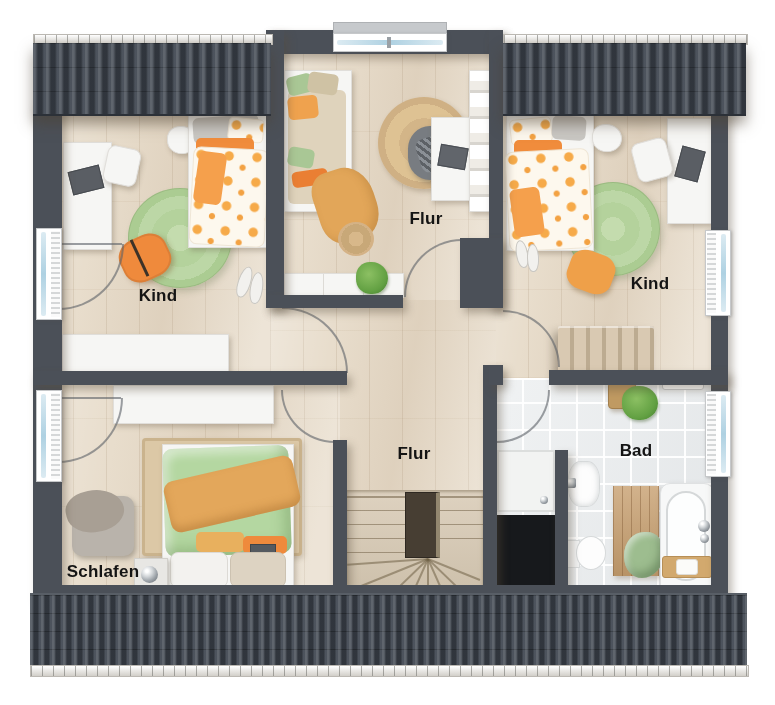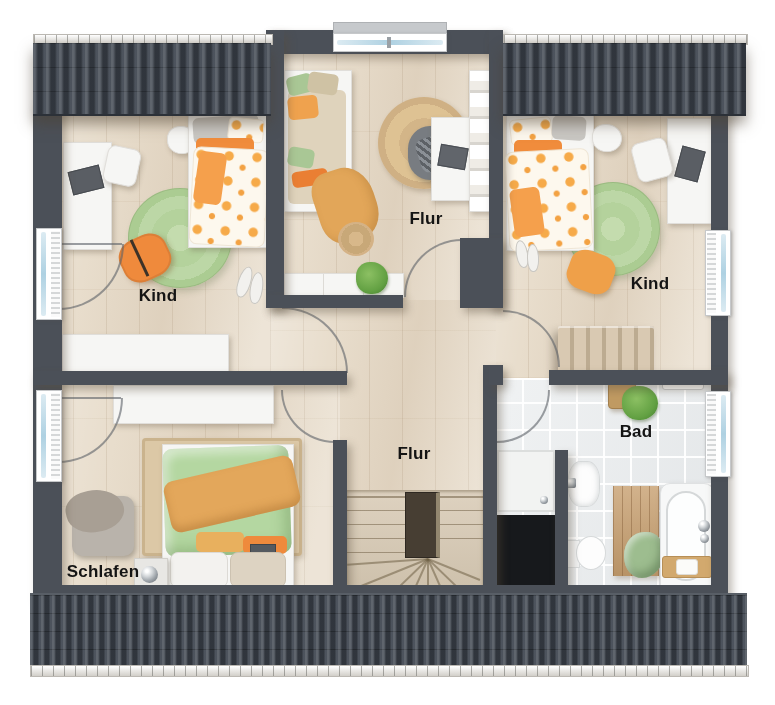--- a/index.html
+++ b/index.html
@@ -220,16 +220,16 @@
   </div>
   <div class="abs winv" style="left:333px;top:33px;width:112px;height:17px;">
     <div class="abs" style="left:3px;right:3px;top:6px;height:5px;border-radius:2px;background:linear-gradient(90deg,#dcebf2,#aed1e2 50%,#dcebf2);"></div>
     <div class="abs" style="left:53px;top:3px;width:4px;height:11px;background:#9aa0a5;"></div>
   </div>
 
   <span class="abs room-label" style="left:158px;top:296px;">Kind</span>
   <span class="abs room-label" style="left:426px;top:219px;">Flur</span>
   <span class="abs room-label" style="left:650px;top:284px;">Kind</span>
   <span class="abs room-label" style="left:414px;top:454px;">Flur</span>
-  <span class="abs room-label" style="left:636px;top:432px;">Bad</span>
+  <span class="abs room-label" style="left:636px;top:451px;">Bad</span>
   <span class="abs room-label" style="left:103px;top:572px;">Schlafen</span>
 
 </div>
 
 </body></html>

